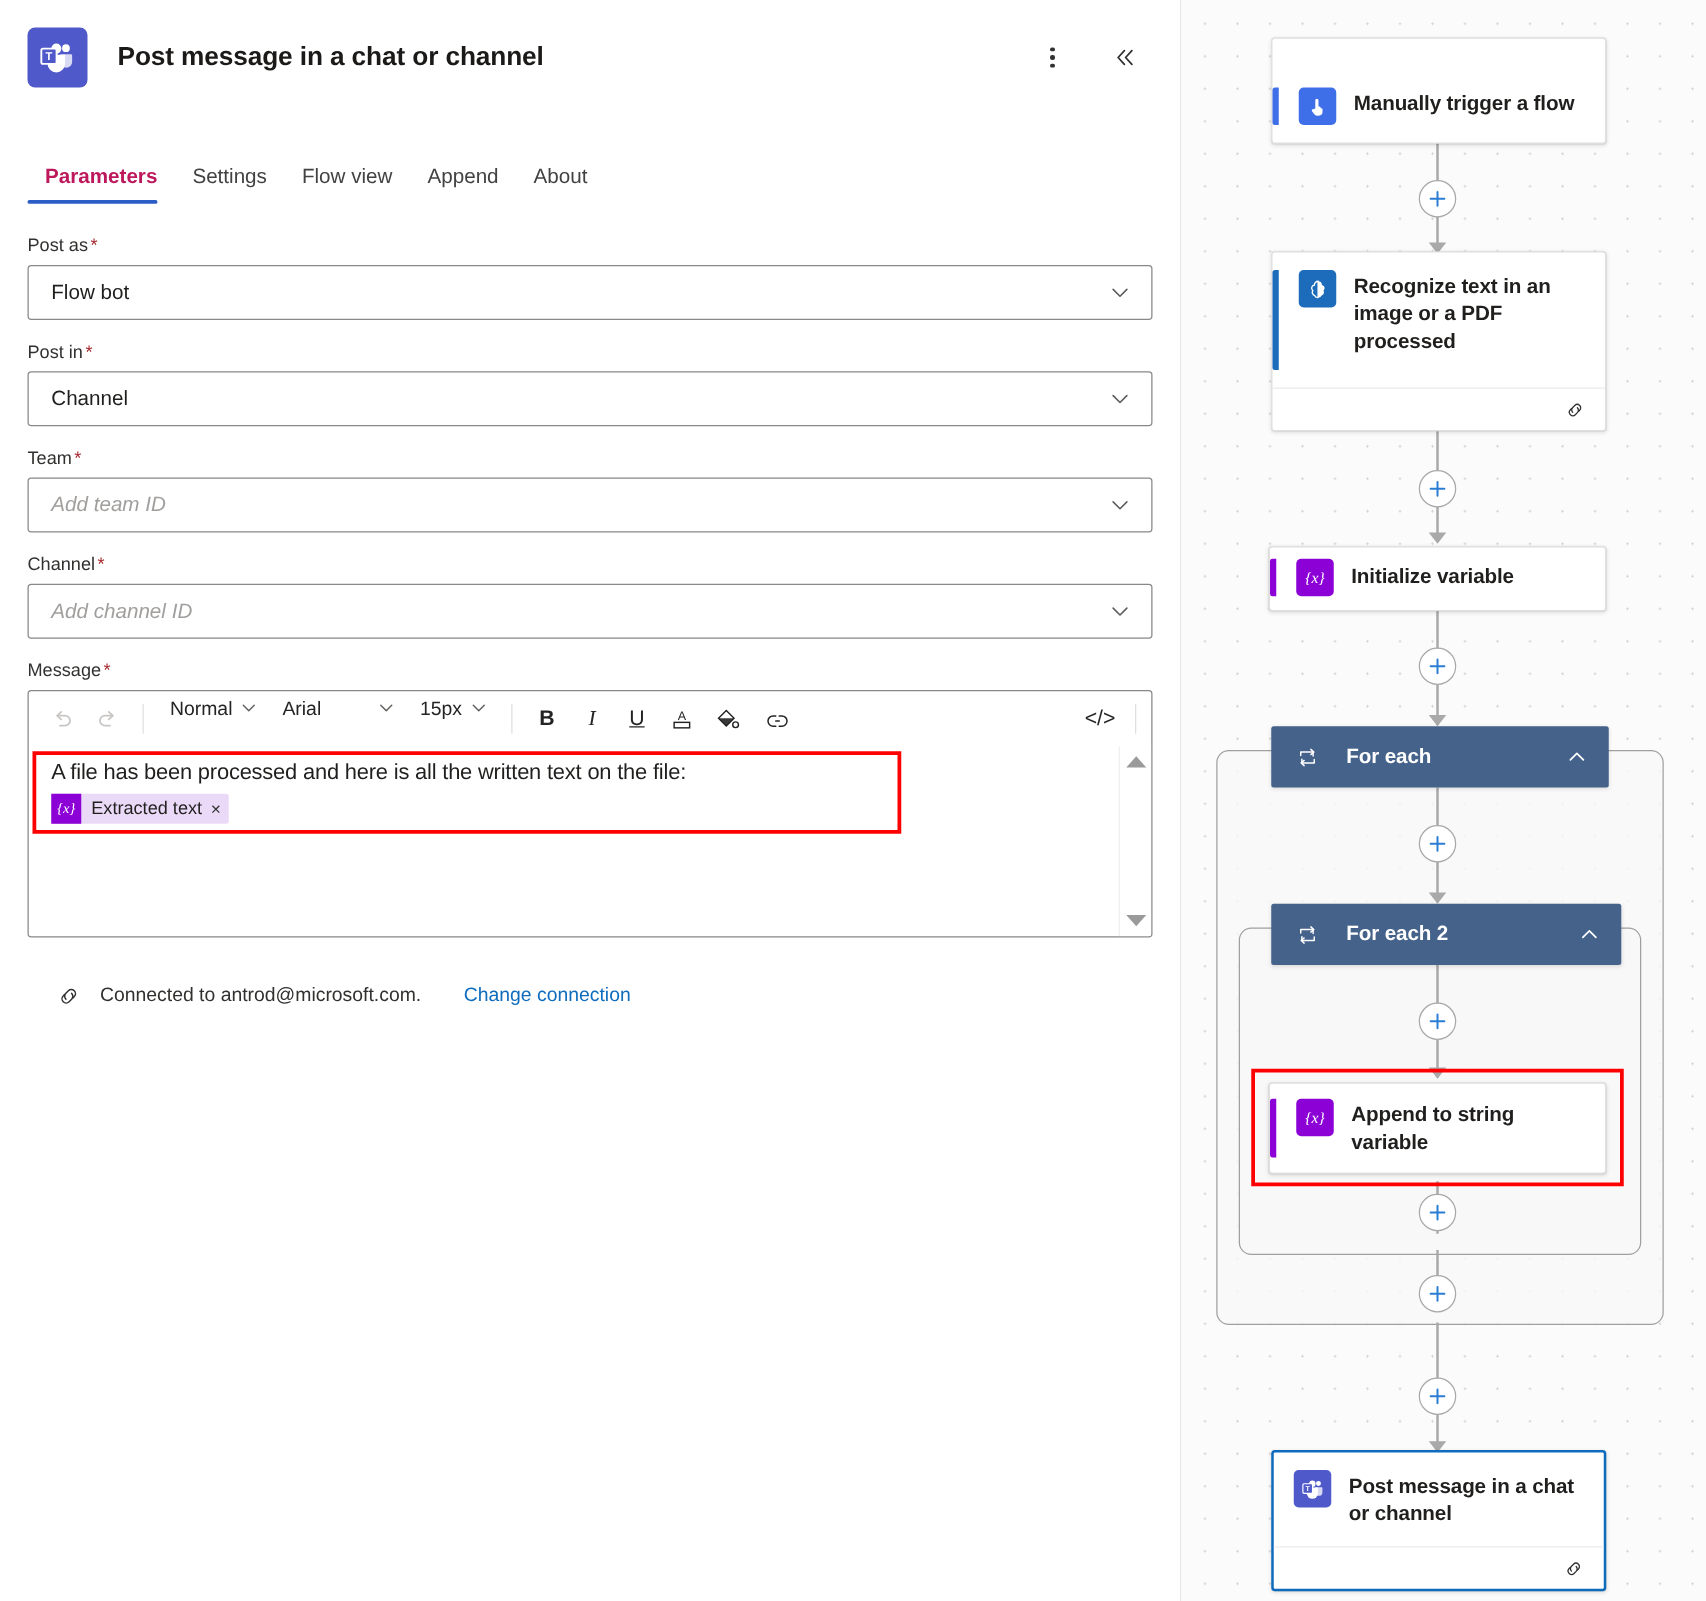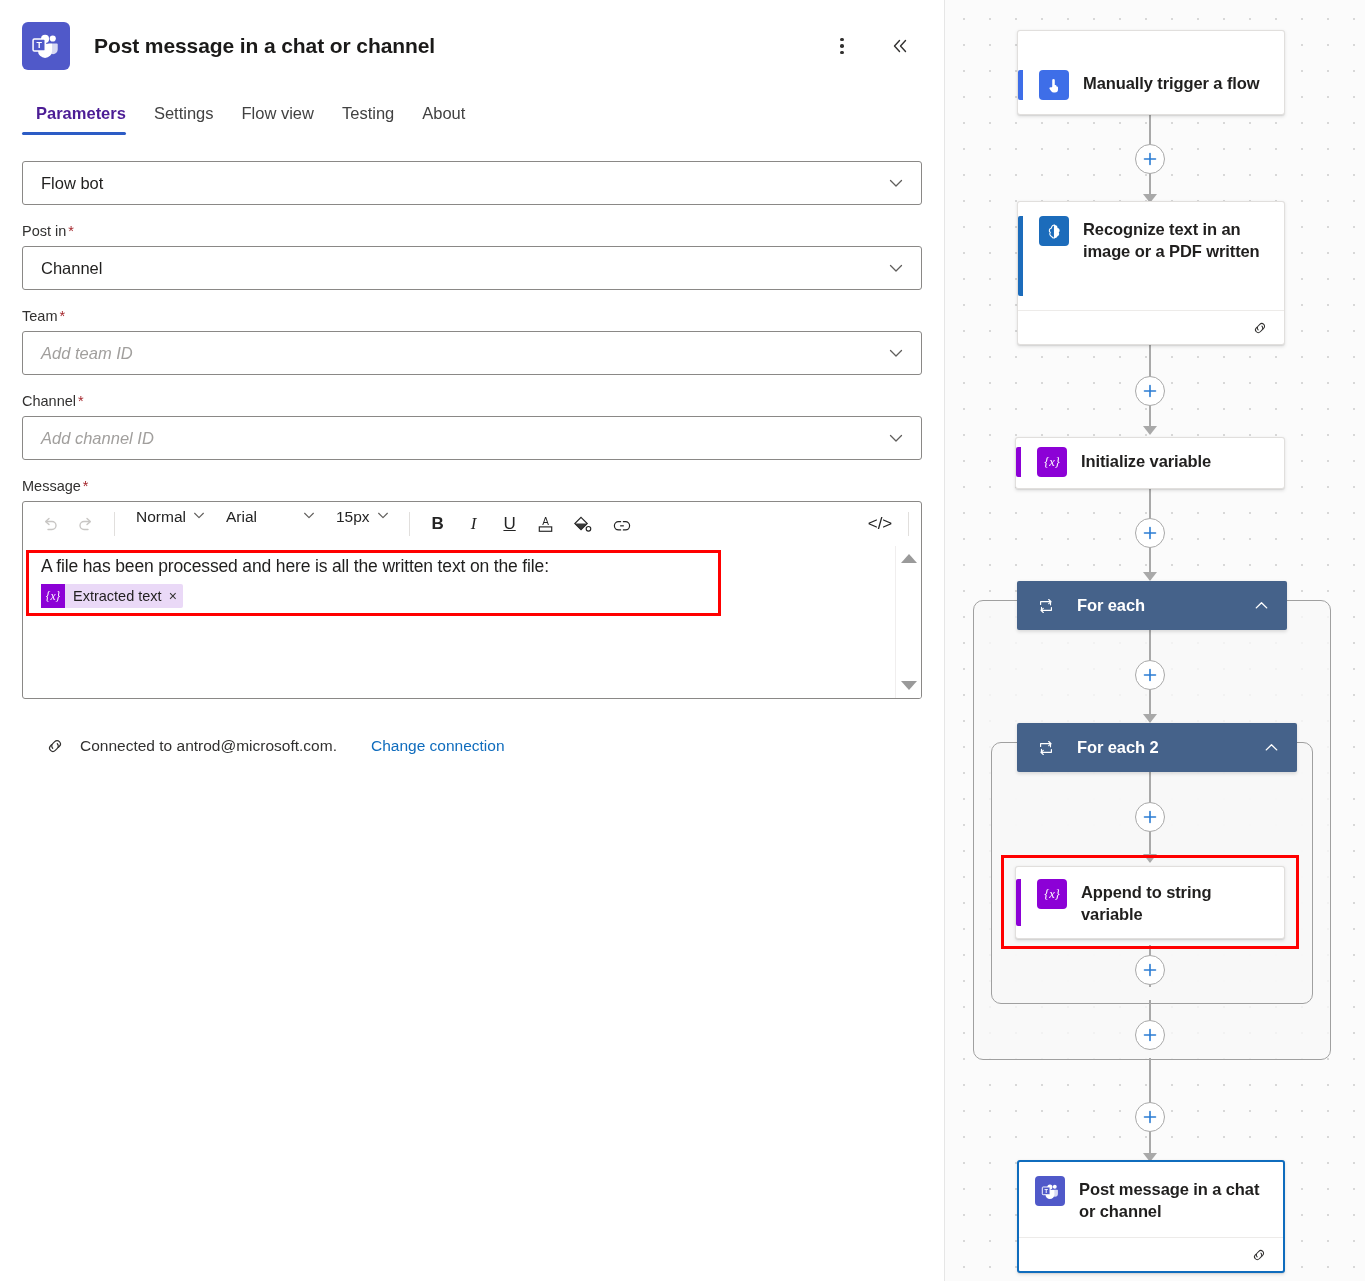--- a/index.html
+++ b/index.html
@@ -50,21 +50,21 @@
   .tabs {
     display: flex; align-items: flex-end; gap: 0;
     padding: 28px 0 0 22px;
     border-bottom: 0;
   }
   .tab {
     font-size: 16.5px; color: #424242; padding: 6px 14px 12px 14px;
     cursor: pointer; position: relative; white-space: nowrap;
     background: none; border: none; font-family: inherit;
   }
-  .tab.active { color: #4c1d95; font-weight: 700; }
+  .tab.active { color: #be185d; font-weight: 700; margin-top: 28px; }
   .tab.active::after {
     content: ""; position: absolute; left: 0px; right: 14px; bottom: 0;
     height: 3px; background: #2c5cc5; border-radius: 2px;
   }
   .tab:first-child.active::after { left: 0; right: 14px; }
 
   
   .form { padding: 26px 22px 0 22px; }
   .field { margin-bottom: 18px; }
   .field-label {
@@ -250,27 +250,30 @@
             <path d="M15.5 4.5 L10.5 10 L15.5 15.5" fill="none" stroke="#323130" stroke-width="1.4" stroke-linecap="round" stroke-linejoin="round"></path>
           </svg>
         </button>
       </div>
     </div>
 
     <div class="tabs">
       <button class="tab active">Parameters</button>
       <button class="tab">Settings</button>
       <button class="tab">Flow view</button>
-      <button class="tab">Testing</button>
+      <button class="tab">Append</button>
       <button class="tab">About</button>
     </div>
 
     <div class="form">
 
       <div class="field">
+        <label class="field-label">
+          <span>Post as</span><span class="req">*</span>
+        </label>
         <div class="select-box">
           <span>Flow bot</span>
           <svg class="chev" width="18" height="18" viewBox="0 0 18 18">
             <path d="M3.5 6.5 L9 12 L14.5 6.5" fill="none" stroke="#605e5c" stroke-width="1.3" stroke-linecap="round" stroke-linejoin="round"></path>
           </svg>
         </div>
       </div>
 
       <div class="field">
         <label class="field-label">
@@ -493,21 +496,21 @@
 
     <div class="node" style="left:72px; top:201px; width:268px; height:144px;">
       <div class="node-main" style="flex:1;">
         <div class="node-accent" style="background:#1C6CBB;"></div>
         <div class="node-ico" style="background:#1C6CBB;">
           <svg width="19" height="19" viewBox="0 0 20 20">
             <path d="M10 3.2 a3.2 3.2 0 0 0-3.2 3.2 a2.6 2.6 0 0 0-1.3 4.6 a2.8 2.8 0 0 0 1.6 4.2 a2.6 2.6 0 0 0 2.9 1.6 z" fill="none" stroke="#ffffff" stroke-width="1.15"></path>
             <path d="M10 3.2 a3.2 3.2 0 0 1 3.2 3.2 a2.6 2.6 0 0 1 1.3 4.6 a2.8 2.8 0 0 1-1.6 4.2 a2.6 2.6 0 0 1-2.9 1.6 z" fill="#ffffff"></path>
           </svg>
         </div>
-        <div class="node-title">Recognize text in an image or a PDF written</div>
+        <div class="node-title">Recognize text in an image or a PDF processed</div>
       </div>
       <div class="node-footer">
         <svg width="20" height="20" viewBox="0 0 24 24">
           <path d="M9.8 14.3 a3.3 3.3 0 0 1 0-4.7 l2.0-2.0 a3.3 3.3 0 0 1 4.7 4.7 l-1.0 1.0" fill="none" stroke="#323130" stroke-width="1.25" stroke-linecap="round"></path>
           <path d="M14.3 9.8 a3.3 3.3 0 0 1 0 4.7 l-2.0 2.0 a3.3 3.3 0 0 1-4.7-4.7 l1.0-1.0" fill="none" stroke="#323130" stroke-width="1.25" stroke-linecap="round"></path>
         </svg>
       </div>
     </div>
 
     <div class="node" style="left:70px; top:437px; width:270px; height:52px;">

